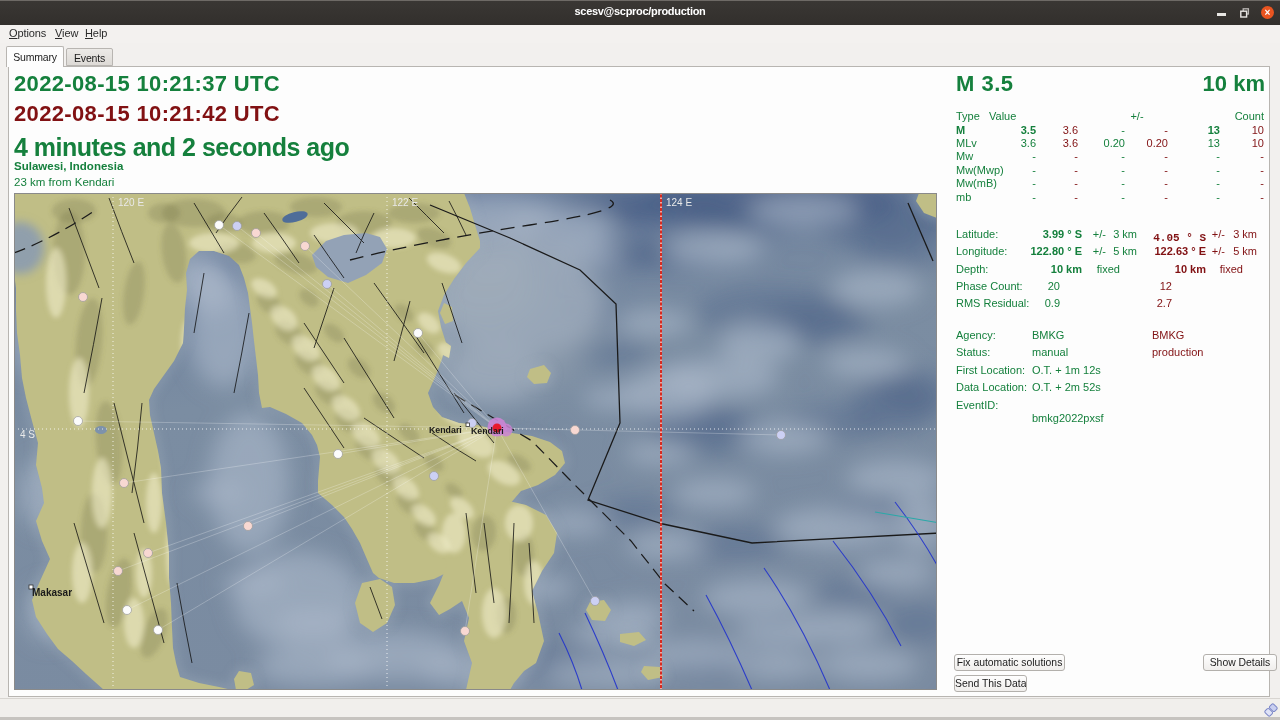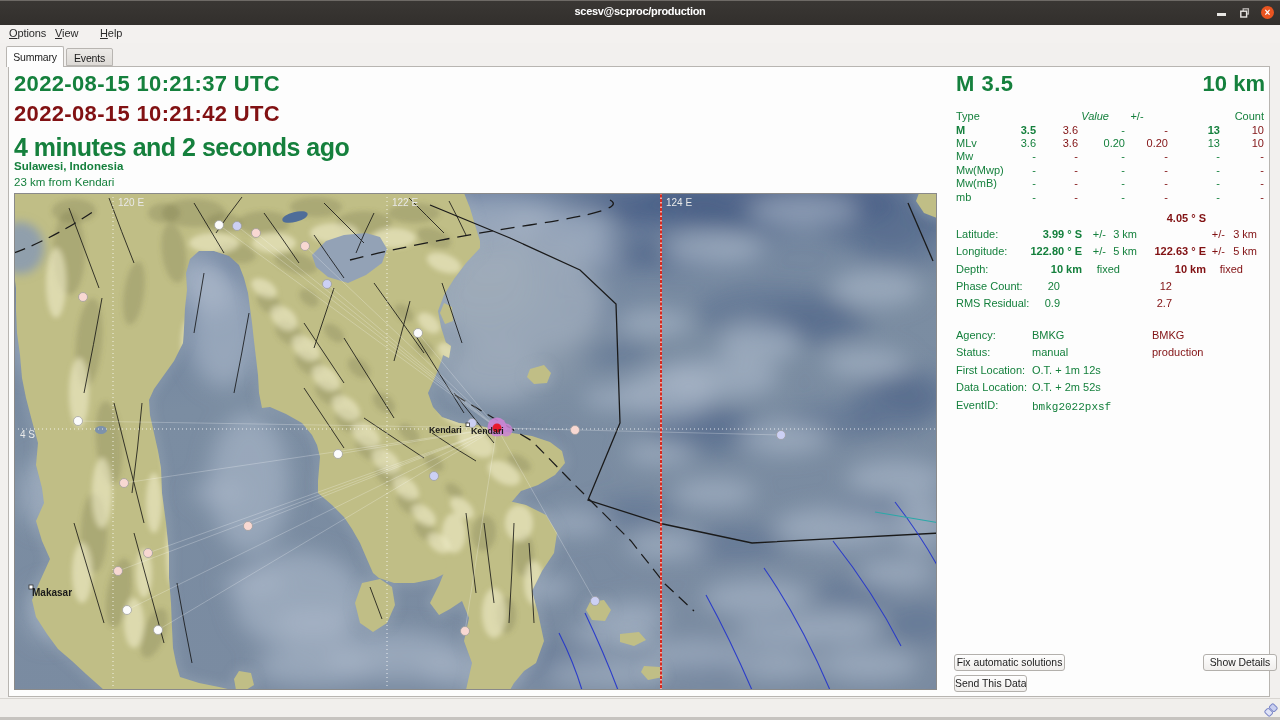--- a/index.html
+++ b/index.html
@@ -32,21 +32,21 @@
 <div class="abs" id="title">scesv@scproc/production</div>
 <div class="abs" style="left:1217px;top:13px;width:9px;height:2.5px;background:#e8e6e3;"></div>
 <svg class="abs" style="left:1240px;top:8px;" width="10" height="10" viewBox="0 0 10 10">
     <rect x="3.2" y="0.8" width="5.2" height="5.2" fill="none" stroke="#b9b6b3" stroke-width="1.3"></rect>
     <rect x="0.8" y="3.2" width="5.8" height="5.8" fill="#332f2c" stroke="#e8e6e3" stroke-width="1.4"></rect>
   </svg>
 <div class="abs" style="left:1261px;top:6px;width:13px;height:13px;border-radius:50%;background:#e95420;color:#fff;font-size:10px;line-height:13px;text-align:center;font-weight:bold;">×</div>
 <div class="abs" id="menubar">
  <span style="left:9px;"><u>O</u>ptions</span>
  <span style="left:55px;"><u>V</u>iew</span>
- <span style="left:100px;"><u>H</u>elp</span>
+ <span style="left:85px;"><u>H</u>elp</span>
 </div>
 <div class="abs" id="pane"></div>
 <div class="abs tab" id="tab1">Summary</div>
 <div class="abs tab" id="tab2">Events</div>
 
 <div class="abs blk" id="d1">2022-08-15 10:21:37 UTC</div>
 <div class="abs red" id="d2">2022-08-15 10:21:42 UTC</div>
 <div class="abs blk" id="ago">4 minutes and 2 seconds ago</div>
 <div class="abs blk" id="reg">Sulawesi, Indonesia</div>
 <div class="abs blk" id="near">23 km from Kendari</div>
@@ -390,21 +390,21 @@
 <rect x="452" y="230" width="3.5" height="3.5" fill="#fff" stroke="#333" stroke-width="0.8"></rect>
 <text x="415" y="240" font-size="8.8">Kendari</text>
 <text x="457" y="241" font-size="8.8">Kendari</text>
 </g>
 <rect x="0.5" y="0.5" width="922" height="496" fill="none" stroke="#8a8a8a" stroke-width="1"></rect>
 </svg>
 
 <div class="abs blk" style="left:956px;top:71px;font-size:22px;font-weight:bold;letter-spacing:0.5px;">M 3.5</div>
 <div class="abs blk ra" style="left:1145px;top:71px;width:120px;font-size:22px;font-weight:bold;text-align:right;">10 km</div>
 <div class="abs t blk" style="left:956px;top:110px;">Type</div>
-<div class="abs t blk" style="left:989px;top:110px;width:120px;text-align:right;font-style:italic;">Value</div>
+<div class="abs t blk" style="left:989px;top:110px;width:120px;text-align:left;">Value</div>
 <div class="abs t blk" style="left:1077px;top:110px;width:120px;text-align:center;">+/-</div>
 <div class="abs t ra blk" style="left:1144px;top:110px;width:120px;">Count</div>
 <div class="abs t blk b" style="left:956px;top:123.5px;">M</div>
 <div class="abs t ra b blk" style="left:916px;top:123.5px;width:120px;">3.5</div>
 <div class="abs t ra red" style="left:958px;top:123.5px;width:120px;">3.6</div>
 <div class="abs t ra blk" style="left:1005px;top:123.5px;width:120px;">-</div>
 <div class="abs t ra red" style="left:1048px;top:123.5px;width:120px;">-</div>
 <div class="abs t ra b blk" style="left:1100px;top:123.5px;width:120px;">13</div>
 <div class="abs t ra red" style="left:1144px;top:123.5px;width:120px;">10</div>
 <div class="abs t blk " style="left:956px;top:136.9px;">MLv</div>
@@ -439,21 +439,21 @@
 <div class="abs t ra blk" style="left:916px;top:190.50000000000003px;width:120px;">-</div>
 <div class="abs t ra red" style="left:958px;top:190.50000000000003px;width:120px;">-</div>
 <div class="abs t ra blk" style="left:1005px;top:190.50000000000003px;width:120px;">-</div>
 <div class="abs t ra red" style="left:1048px;top:190.50000000000003px;width:120px;">-</div>
 <div class="abs t ra blk" style="left:1100px;top:190.50000000000003px;width:120px;">-</div>
 <div class="abs t ra red" style="left:1144px;top:190.50000000000003px;width:120px;">-</div>
 <div class="abs t blk" style="left:956px;top:228px;">Latitude:</div>
 <div class="abs t ra b blk" style="left:962px;top:228px;width:120px;">3.99 ° S</div>
 <div class="abs t ra blk" style="left:986px;top:228px;width:120px;">+/-</div>
 <div class="abs t ra blk" style="left:1017px;top:228px;width:120px;">3 km</div>
-<div class="abs t ra b red" style="left:1086px;top:212px;width:120px;">4.05 ° S</div>
+<div class="abs t ra b red" style="left:1086px;top:232px;width:120px;font-family:Liberation Mono, monospace;">4.05 ° S</div>
 <div class="abs t ra red" style="left:1105px;top:228px;width:120px;">+/-</div>
 <div class="abs t ra red" style="left:1137px;top:228px;width:120px;">3 km</div>
 <div class="abs t blk" style="left:956px;top:245.3px;">Longitude:</div>
 <div class="abs t ra b blk" style="left:962px;top:245.3px;width:120px;">122.80 ° E</div>
 <div class="abs t ra blk" style="left:986px;top:245.3px;width:120px;">+/-</div>
 <div class="abs t ra blk" style="left:1017px;top:245.3px;width:120px;">5 km</div>
 <div class="abs t ra b red" style="left:1086px;top:245.3px;width:120px;">122.63 ° E</div>
 <div class="abs t ra red" style="left:1105px;top:245.3px;width:120px;">+/-</div>
 <div class="abs t ra red" style="left:1137px;top:245.3px;width:120px;">5 km</div>
 <div class="abs t blk" style="left:956px;top:262.6px;">Depth:</div>
@@ -471,21 +471,21 @@
 <div class="abs t blk" style="left:1032px;top:329px;">BMKG</div>
 <div class="abs t red" style="left:1152px;top:329px;">BMKG</div>
 <div class="abs t blk" style="left:956px;top:346.4px;">Status:</div>
 <div class="abs t blk" style="left:1032px;top:346.4px;">manual</div>
 <div class="abs t red" style="left:1152px;top:346.4px;">production</div>
 <div class="abs t blk" style="left:956px;top:363.79999999999995px;">First Location:</div>
 <div class="abs t blk" style="left:1032px;top:363.79999999999995px;">O.T. + 1m 12s</div>
 <div class="abs t blk" style="left:956px;top:381.19999999999993px;">Data Location:</div>
 <div class="abs t blk" style="left:1032px;top:381.19999999999993px;">O.T. + 2m 52s</div>
 <div class="abs t blk" style="left:956px;top:398.5999999999999px;">EventID:</div>
-<div class="abs t blk" style="left:1032px;top:401px;font-family:Liberation Mono, monospace;">bmkg2022pxsf</div>
+<div class="abs t blk" style="left:1032px;top:412px;">bmkg2022pxsf</div>
 <div class="abs btn" style="left:954px;top:654px;width:111px;height:17px;">Fix automatic solutions</div>
 <div class="abs btn" style="left:1203px;top:654px;width:74px;height:17px;">Show Details</div>
 <div class="abs btn" style="left:954px;top:675px;width:73px;height:17px;">Send This Data</div>
 
 <div class="abs" id="statusbar"></div>
 <div class="abs" id="screenbtm"></div>
 <svg class="abs" style="left:1263px;top:702px;" width="16" height="16" viewBox="0 0 16 16">
 <g transform="rotate(-45 8 8)">
       <rect x="2" y="4.5" width="5.5" height="7" rx="1.5" fill="#dfe3f7" stroke="#7d88c8" stroke-width="1"></rect>
       <rect x="8.5" y="4.5" width="5.5" height="7" rx="1.5" fill="#c9cff0" stroke="#7d88c8" stroke-width="1"></rect>

